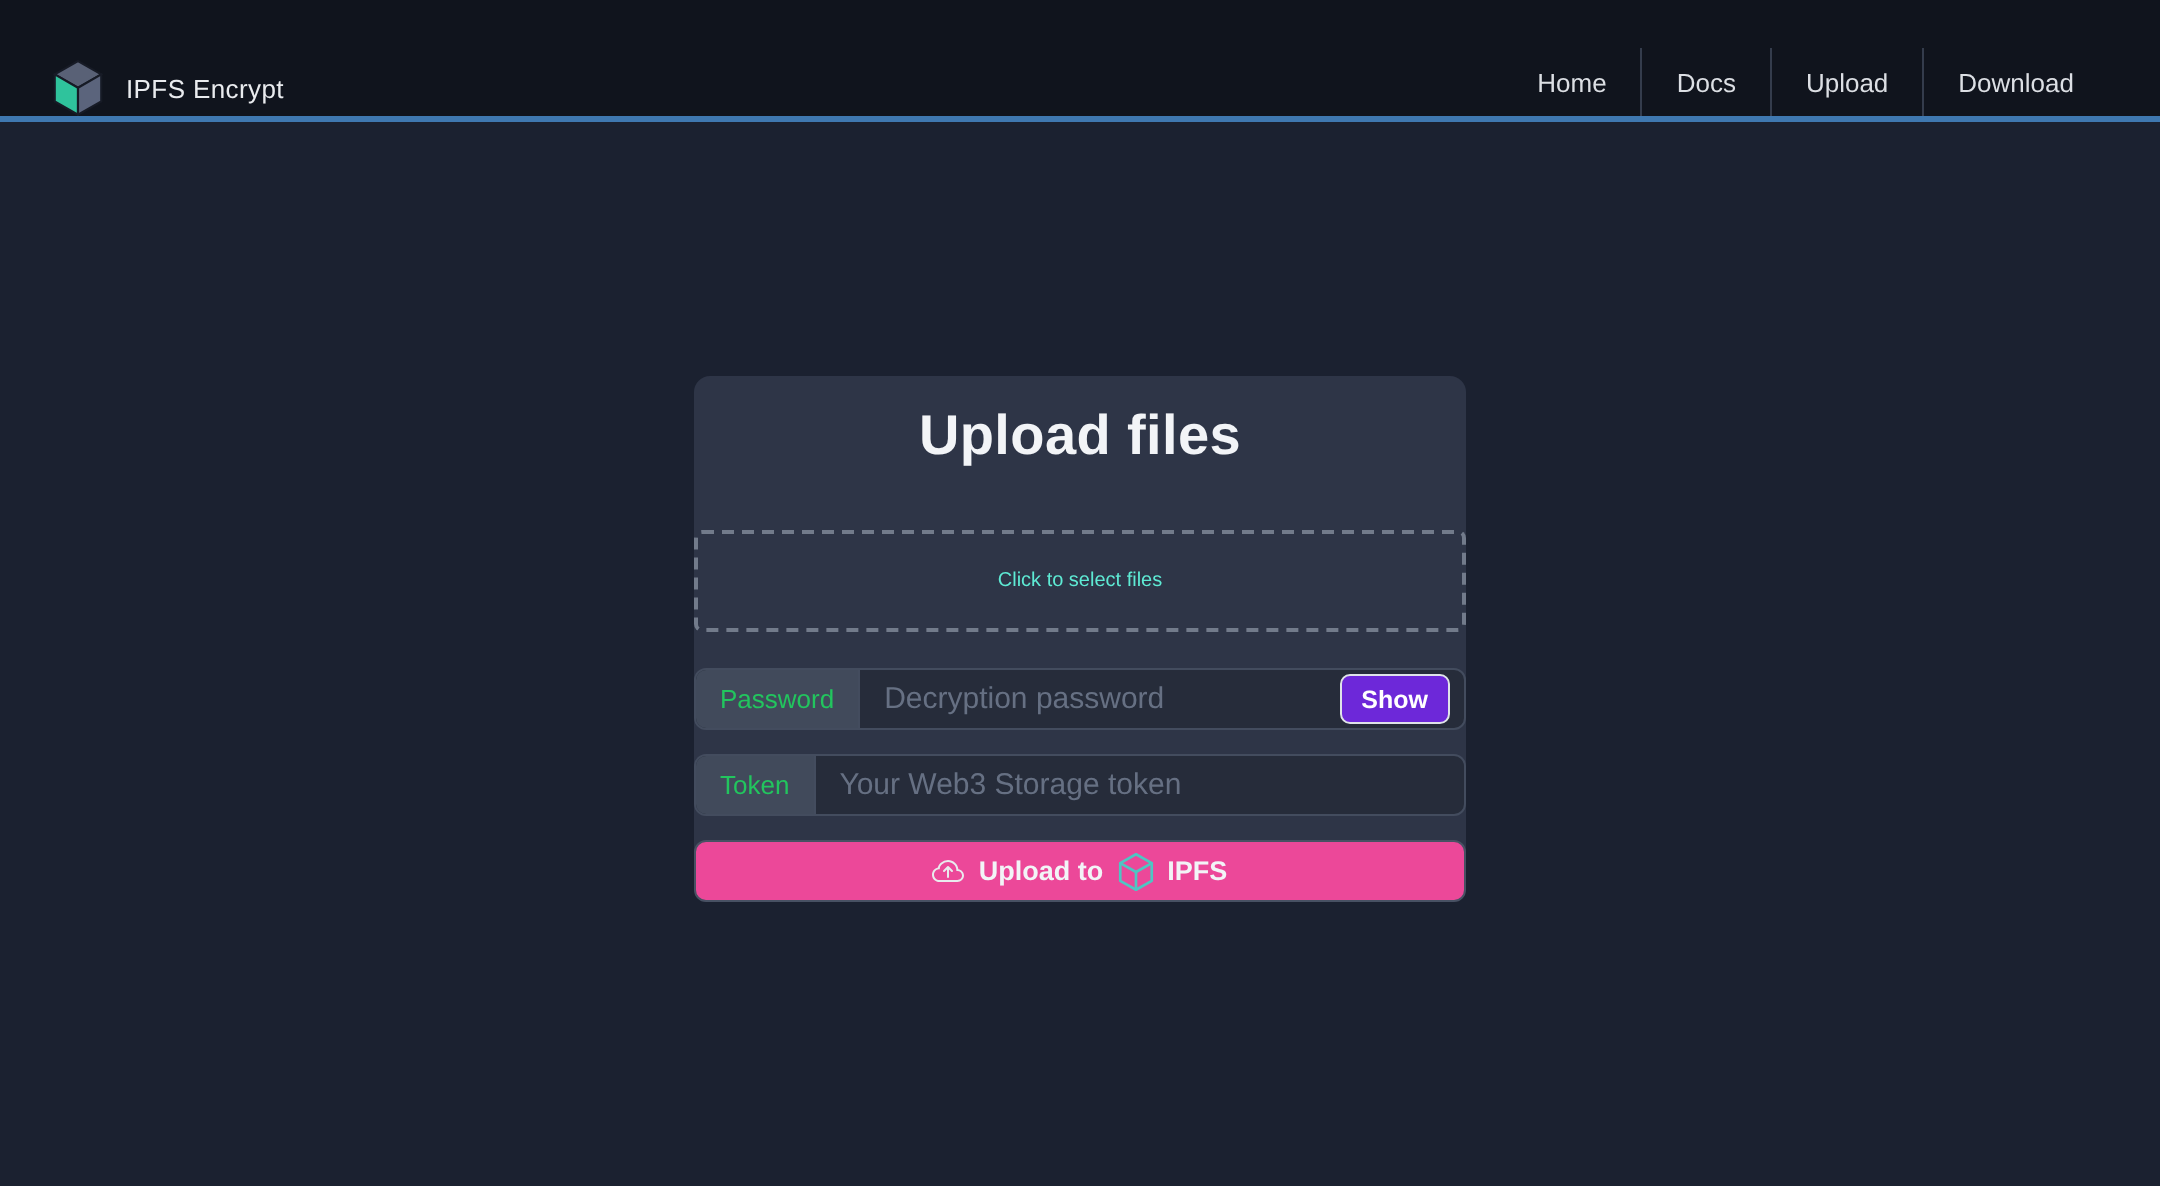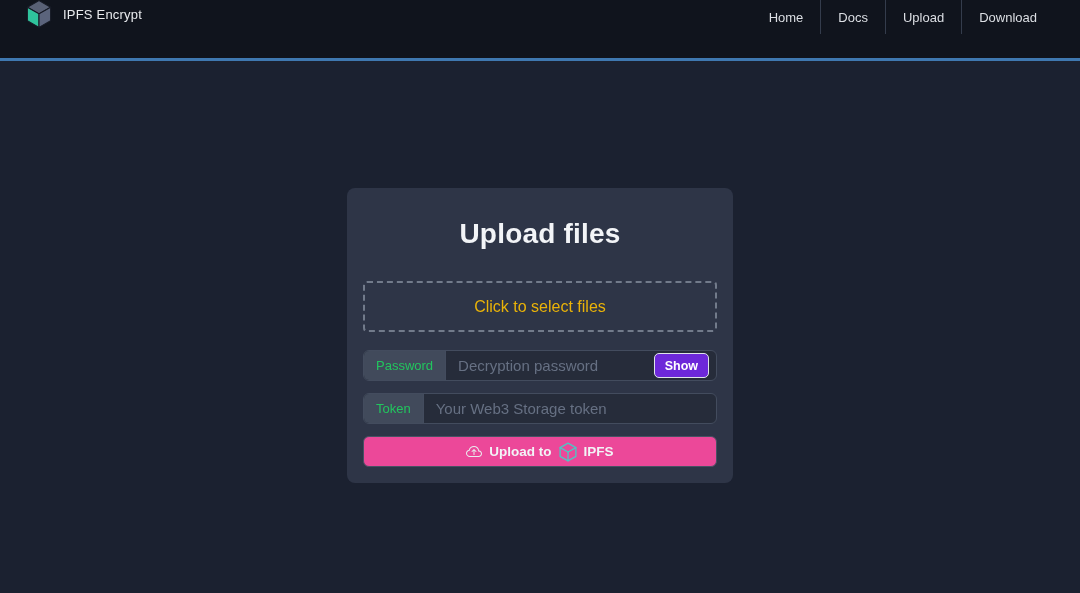--- a/index.html
+++ b/index.html
@@ -10,56 +10,56 @@
     font-family: "Liberation Sans", sans-serif;
     overflow: hidden;
   }
 
   
   .navbar {
     height: 61px;
     background: #10141d;
     border-bottom: 3px solid #3f78b0;
     display: flex;
-    align-items: flex-start;
+    align-items: flex-end;
     justify-content: space-between;
     padding: 0 26px;
   }
   .brand { display: flex; align-items: center; gap: 11px; cursor: pointer; }
   .brand-name { color: #e9ebee; font-size: 13px; letter-spacing: 0.2px; }
   .nav-links { display: flex; align-items: center; }
   .nav-link {
     color: #dcdfe4; font-size: 13px;
     padding: 0 17px; cursor: pointer; white-space: nowrap;
   }
   .nav-divider { width: 1px; height: 34px; background: #343c4c; }
 
   
   .main { display: flex; justify-content: center; }
   .card {
     margin-top: 127px;
     width: 386px;
     background: #2e3547;
     border-radius: 8px;
-    padding: 16px;
+    padding: 0;
   }
   .card-title {
     margin: 14px 0 31px;
     text-align: center;
     color: #f2f4f7;
     font-size: 28px;
     font-weight: bold;
     letter-spacing: 0.2px;
   }
   .dropzone {
     height: 51px;
     border: 2px dashed #727b8b;
     border-radius: 4px;
     display: flex; align-items: center; justify-content: center;
-    color: #eab308; font-size: 16px;
+    color: #5eead4; font-size: 10px;
     margin-bottom: 18px;
     cursor: pointer;
   }
   .input-group {
     display: flex; align-items: stretch;
     height: 31px;
     margin-bottom: 12px;
     background: #262c3a;
     border: 1px solid #434c5e;
     border-radius: 6px;

